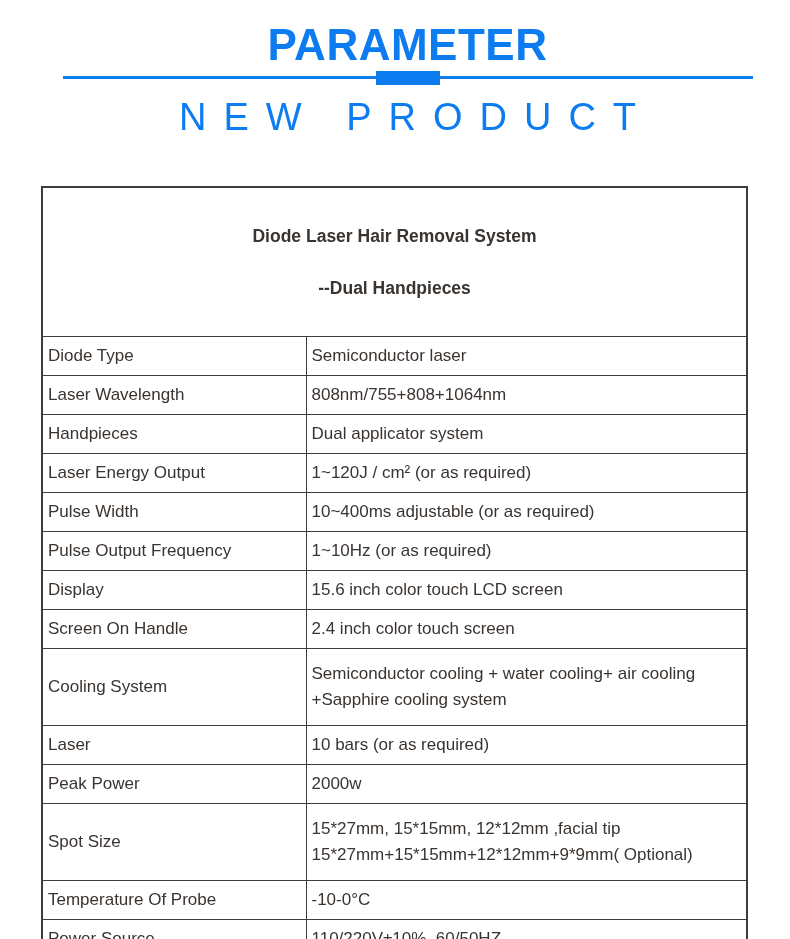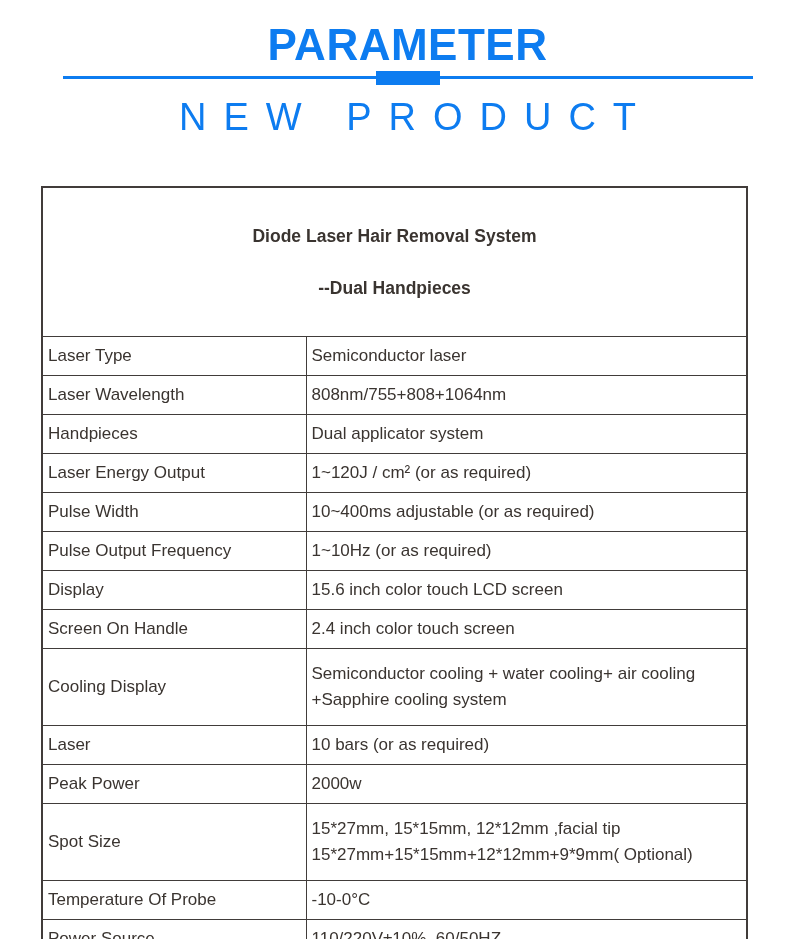--- a/index.html
+++ b/index.html
@@ -110,21 +110,21 @@
 
   <table class="spec-table">
     <tbody>
       <tr>
         <td class="title-cell" colspan="2">
           <span class="title-line">Diode Laser Hair Removal System</span>
           <span class="title-line">--Dual Handpieces</span>
         </td>
       </tr>
       <tr>
-        <td class="col-label">Laser Type</td>
+        <td class="col-label">Diode Type</td>
         <td>Semiconductor laser</td>
       </tr>
       <tr>
         <td class="col-label">Laser Wavelength</td>
         <td>808nm/755+808+1064nm</td>
       </tr>
       <tr>
         <td class="col-label">Handpieces</td>
         <td>Dual applicator system</td>
       </tr>
@@ -142,21 +142,21 @@
       </tr>
       <tr>
         <td class="col-label">Display</td>
         <td>15.6 inch color touch LCD screen</td>
       </tr>
       <tr>
         <td class="col-label">Screen On Handle</td>
         <td>2.4 inch color touch screen</td>
       </tr>
       <tr class="tall">
-        <td class="col-label">Cooling Display</td>
+        <td class="col-label">Cooling System</td>
         <td>Semiconductor cooling + water cooling+ air cooling
 +Sapphire cooling system</td>
       </tr>
       <tr>
         <td class="col-label">Laser</td>
         <td>10 bars (or as required)</td>
       </tr>
       <tr>
         <td class="col-label">Peak Power</td>
         <td>2000w</td>

